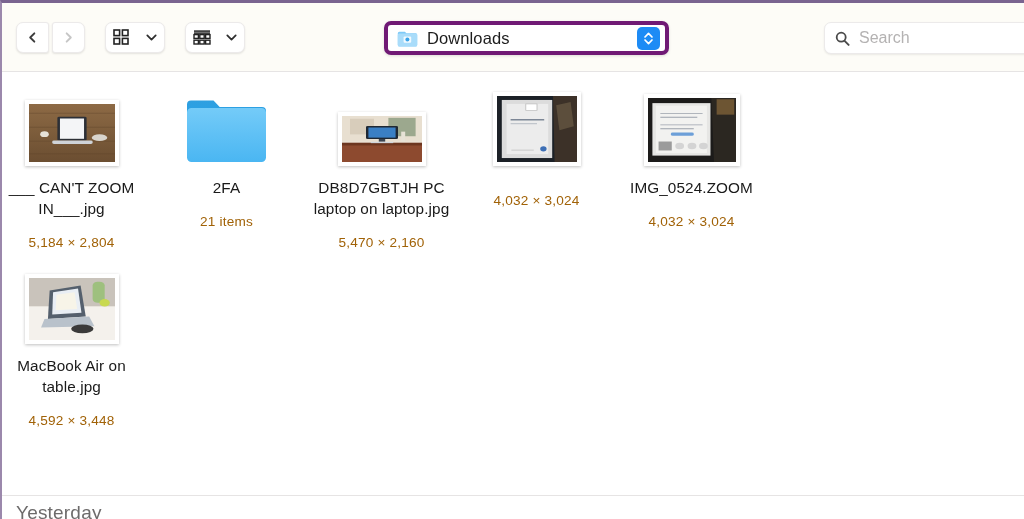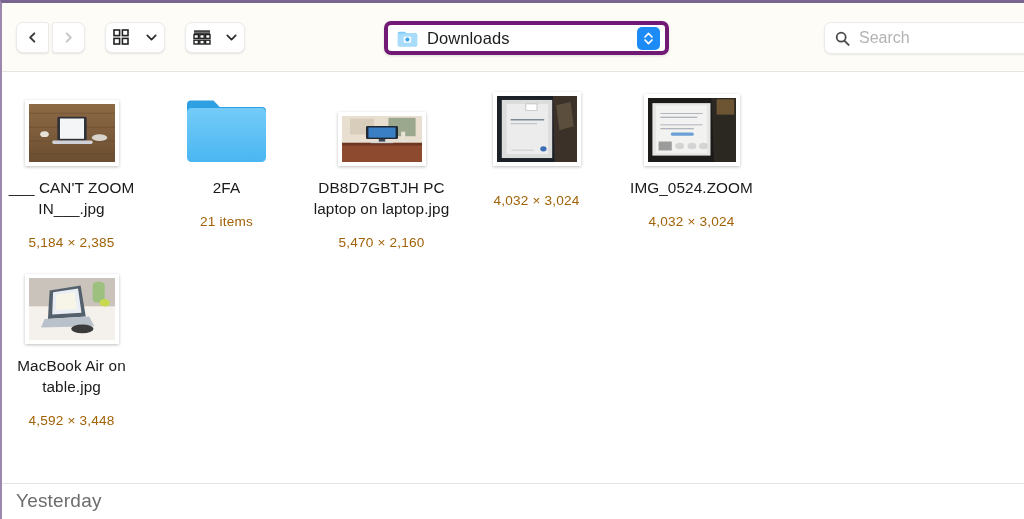--- a/index.html
+++ b/index.html
@@ -164,21 +164,21 @@
     font-size:13.6px; color:#a16207;
     text-align:center;
     margin-top:16px;
     letter-spacing:.2px;
   }
 
   
   #bottom-group {
     position:absolute; left:0; right:0; bottom:0;
     border-top:1px solid #e6e4e4;
-    height:36px;
+    height:24px;
     background:#ffffff;
     padding-left:14px;
     margin-top:36px;
   }
   #bottom-group .group-title {
     display:block;
     font-size:19px; color:#6d6b6b;
     line-height:22px;
     margin-top:6px;
   }
@@ -278,21 +278,21 @@
                 </g>
                 <rect x="33" y="22" width="34" height="41" rx="2" fill="#2c2f36"></rect>
                 <rect x="36" y="25" width="28" height="35" fill="#f4f5f7"></rect>
                 <rect x="27" y="63" width="47" height="6" rx="2" fill="#cfd3d8"></rect>
                 <ellipse cx="82" cy="58" rx="9" ry="6" fill="#d9d5cd"></ellipse>
                 <circle cx="18" cy="52" r="5" fill="#e6e2d8"></circle>
               </svg>
             </span>
           </div>
           <div class="item-name">___ CAN'T ZOOM IN___.jpg</div>
-          <div class="item-meta">5,184 × 2,385</div>
+          <div class="item-meta">5,184 × 2,804</div>
         </div>
         <div class="item">
           <div class="thumb-area">
             <svg class="folder" viewBox="0 0 85 70">
               <defs>
                 <linearGradient id="fTab" x1="0" y1="0" x2="0" y2="1">
                   <stop offset="0" stop-color="#2f9fe0"></stop>
                   <stop offset="1" stop-color="#27a3e8"></stop>
                 </linearGradient>
                 <linearGradient id="fBody" x1="0" y1="0" x2="0" y2="1">

